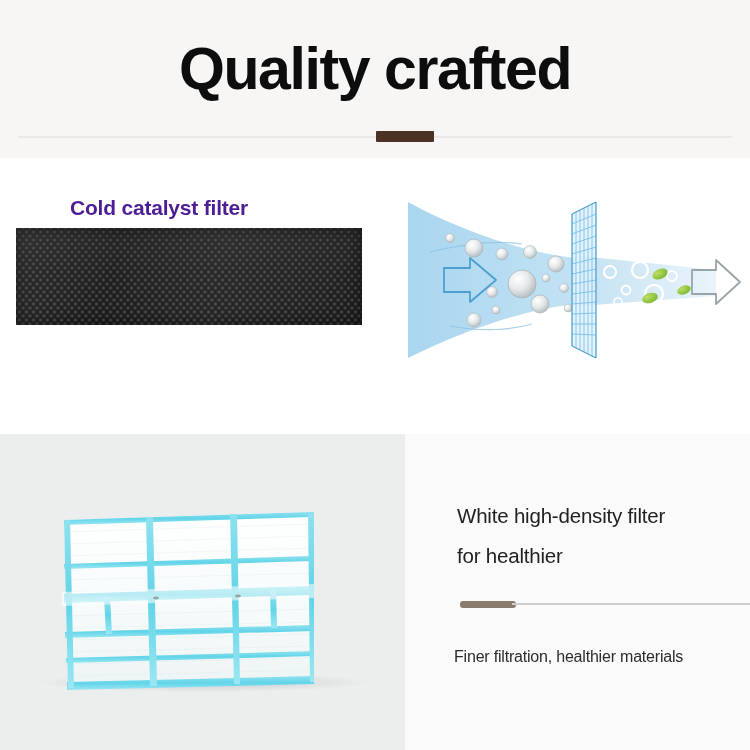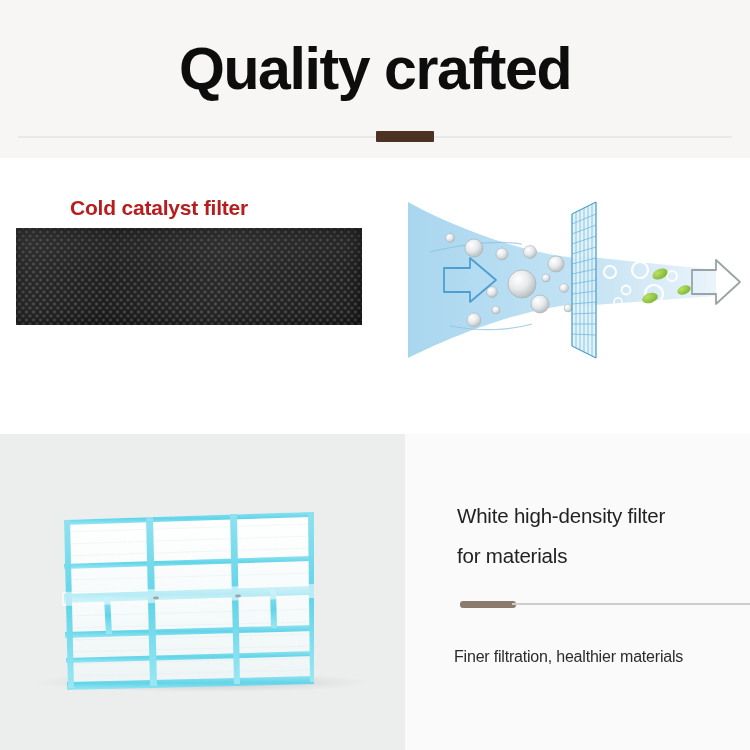--- a/index.html
+++ b/index.html
@@ -56,21 +56,21 @@
     position: absolute;
     left: 0; top: 158px;
     width: 750px; height: 276px;
     background: #ffffff;
   }
   .sec1-heading {
     position: absolute;
     left: 70px; top: 38px;
     font-size: 21px;
     font-weight: 600;
-    color: #b91c1c;
+    color: #4c1d95;
     letter-spacing: -0.2px;
     white-space: nowrap;
   }
 
   
   .carbon {
     position: absolute;
     left: 16px; top: 70px;
     width: 346px; height: 97px;
     background-color: #262626;
@@ -345,21 +345,21 @@
           <g fill="#9aa6a8">
             <ellipse cx="98" cy="92" rx="3" ry="1.4"></ellipse>
             <ellipse cx="180" cy="90" rx="3" ry="1.4"></ellipse>
           </g>
         </svg>
       </div>
     </div>
 
     <div class="sec2-heading">
       <div>White high-density filter</div>
-      <div>for materials</div>
+      <div>for healthier</div>
     </div>
   </div>
 
   <div class="sec2-divider-thick"></div>
   <div class="sec2-divider-thin"></div>
 
   <div class="caption-2">Finer filtration, healthier materials</div>
 
 </div>
 

